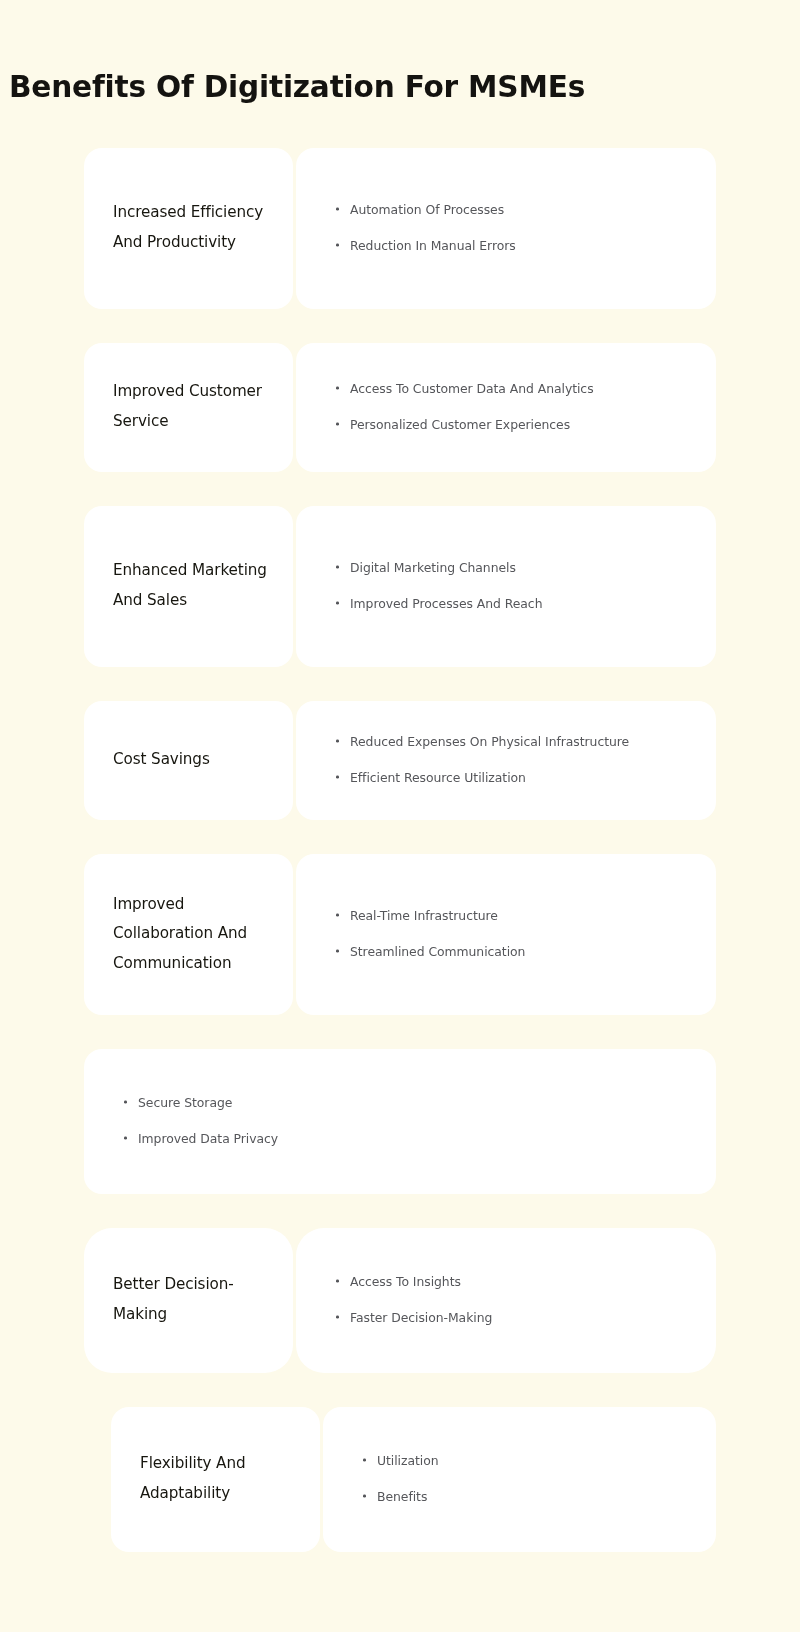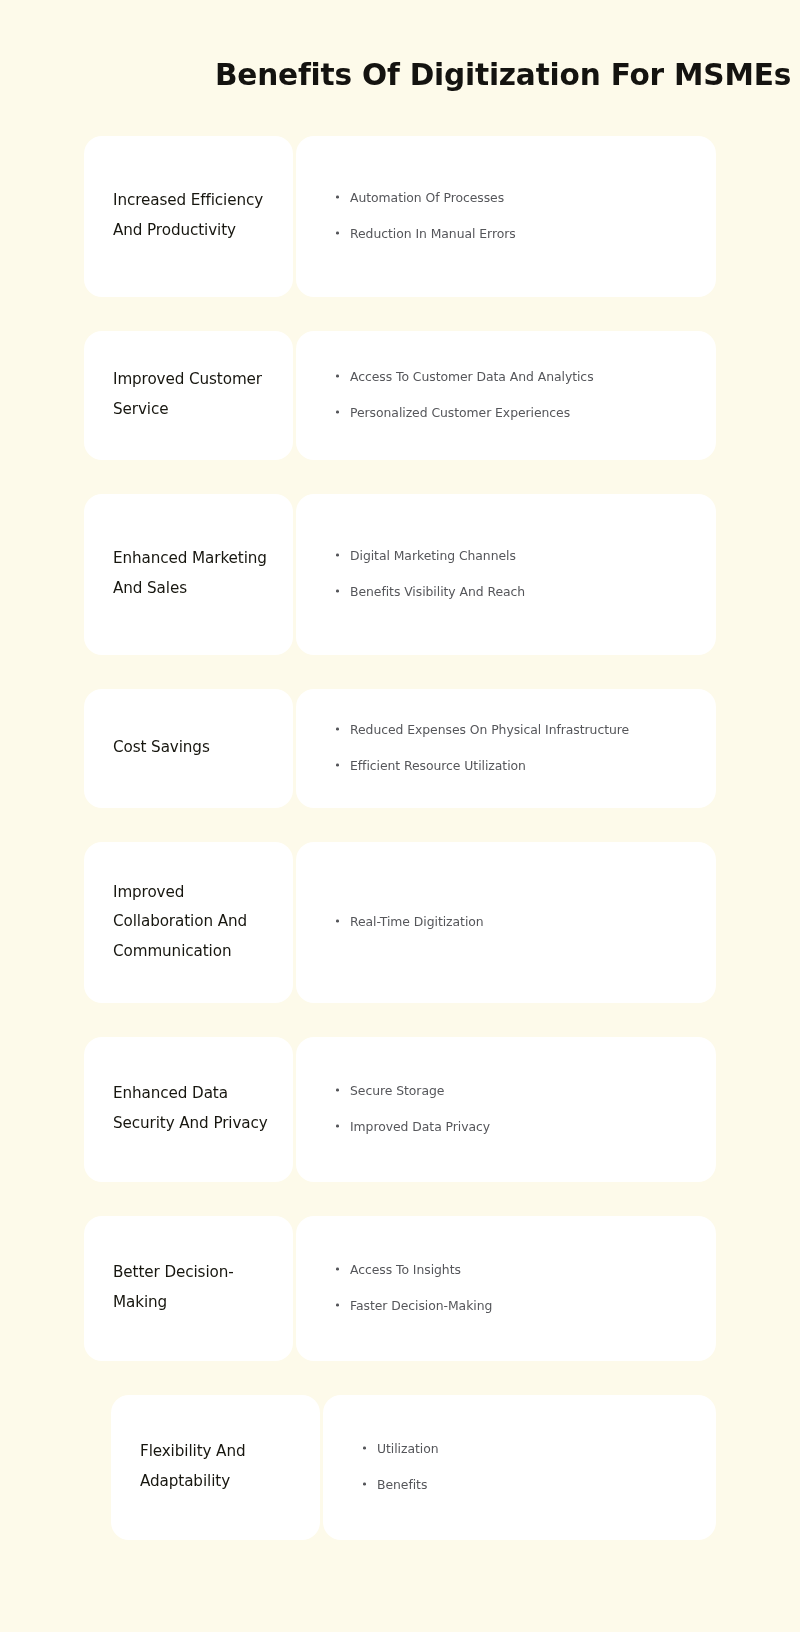--- a/index.html
+++ b/index.html
@@ -19,23 +19,24 @@
   .page {
     position:relative;
     width:800px;
     height:1632px;
     padding:0;
   }
 
   
   .title-wrap {
     width:100%;
-    text-align:right;
+    text-align:left;
     padding-top:57px;
     padding-bottom:0;
+    margin-top:12px;
   }
 
   .page-title {
     font-family:"DejaVu Sans", sans-serif;
     font-size:30.5px;
     font-weight:700;
     color:#141310;
     letter-spacing:-0.2px;
     line-height:1.2;
     transform:scaleX(0.97);
@@ -120,21 +121,21 @@
     transform:translateY(-50%);
   }
 
   
   .row-h1  .card { min-height:161px; }
   .row-h2  .card { min-height:129px; }
   .row-h3  .card { min-height:161px; }
   .row-h4  .card { min-height:119px; }
   .row-h5  .card { min-height:161px; }
   .row-h6  .card { min-height:145px; }
-  .row-h7  .card { min-height:145px; }
+  .row-h7  .card { min-height:145px;border-radius:28px; }
   .row-h8  .card { min-height:145px; }
 </style>
 </head>
 <body>
 
 <div class="page">
 
   <div class="title-wrap">
     <h1 class="page-title">Benefits Of Digitization For MSMEs</h1>
   </div>
@@ -165,21 +166,21 @@
       </div>
     </div>
 
     <div class="row row-h3">
       <div class="card card-left">
         <div class="benefit-title">Enhanced Marketing And Sales</div>
       </div>
       <div class="card card-right">
         <ul class="points">
           <li class="point"><span class="dot"></span><span>Digital Marketing Channels</span></li>
-          <li class="point"><span class="dot"></span><span>Benefits Visibility And Reach</span></li>
+          <li class="point"><span class="dot"></span><span>Improved Processes And Reach</span></li>
         </ul>
       </div>
     </div>
 
     <div class="row row-h4">
       <div class="card card-left">
         <div class="benefit-title">Cost Savings</div>
       </div>
       <div class="card card-right">
         <ul class="points">
@@ -188,29 +189,27 @@
         </ul>
       </div>
     </div>
 
     <div class="row row-h5">
       <div class="card card-left">
         <div class="benefit-title">Improved Collaboration And Communication</div>
       </div>
       <div class="card card-right">
         <ul class="points">
-          <li class="point"><span class="dot"></span><span>Real-Time Digitization</span></li>
+          <li class="point"><span class="dot"></span><span>Real-Time Infrastructure</span></li>
+          <li class="point"><span class="dot"></span><span>Streamlined Communication</span></li>
         </ul>
       </div>
     </div>
 
     <div class="row row-h6">
-      <div class="card card-left">
-        <div class="benefit-title">Enhanced Data Security And Privacy</div>
-      </div>
       <div class="card card-right">
         <ul class="points">
           <li class="point"><span class="dot"></span><span>Secure Storage</span></li>
           <li class="point"><span class="dot"></span><span>Improved Data Privacy</span></li>
         </ul>
       </div>
     </div>
 
     <div class="row row-h7">
       <div class="card card-left">

